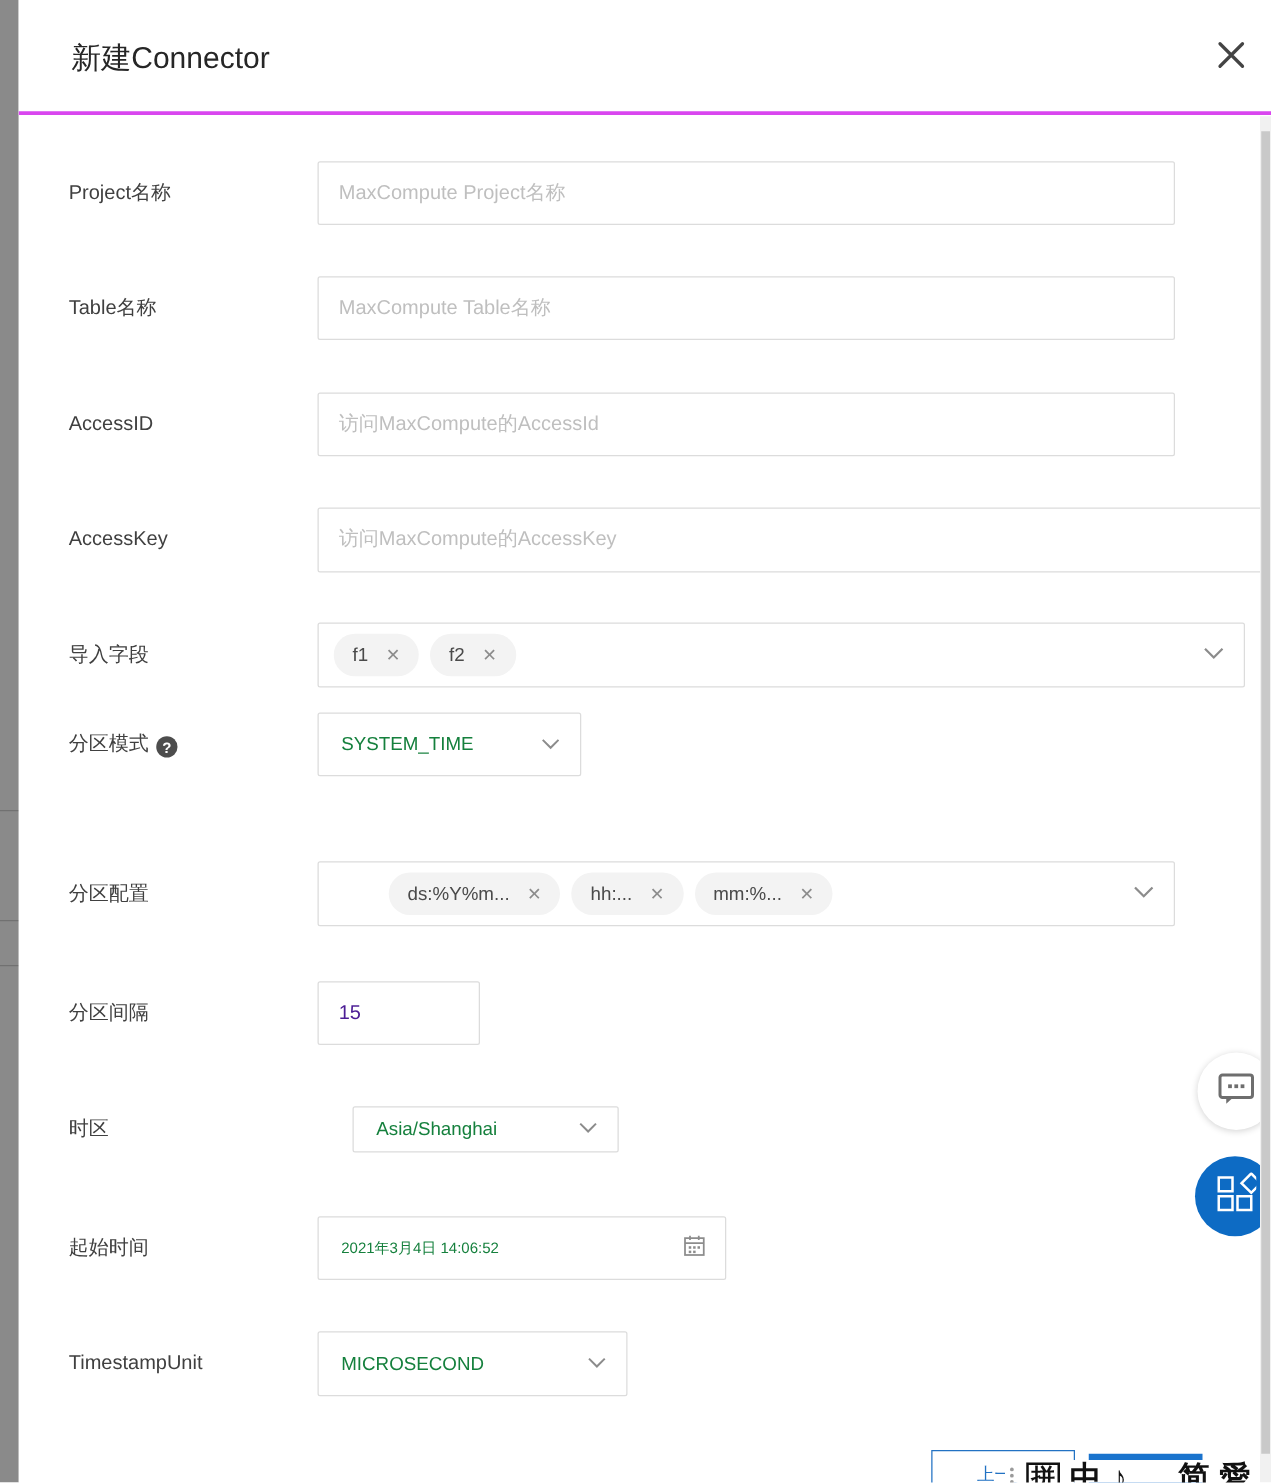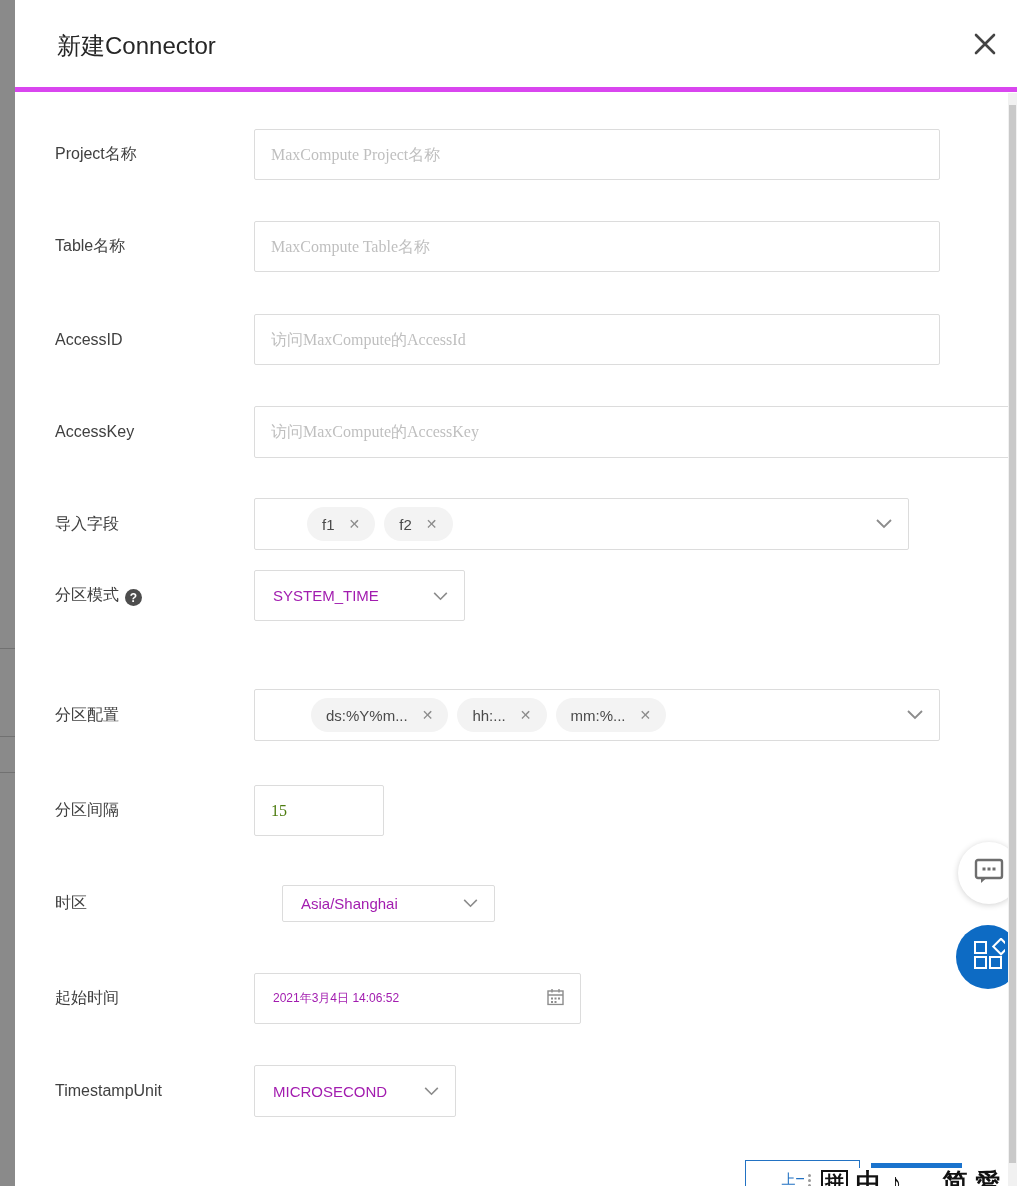--- a/index.html
+++ b/index.html
@@ -8,35 +8,35 @@
     position:relative; overflow:hidden; background:#fff;
     font-family:"Liberation Sans","DejaVu Sans",sans-serif;
     color:#404040;
   }
   
   .dim-strip { position:absolute; left:0; top:0; width:15px; height:1186px; background:#8a8a8a; }
   .dim-line  { position:absolute; left:0; width:15px; height:1px; background:rgba(0,0,0,.18); }
 
   
   .modal { position:absolute; left:15px; top:0; right:0; bottom:0; background:#fff; }
-  .modal-header { position:absolute; left:0; top:0; right:0; height:92px; background:#fff; border-bottom:5px solid #d946ef; }
+  .modal-header { position:absolute; left:0; top:0; right:0; height:92px; background:#fff; border-bottom:3px solid #d946ef; }
   .modal-title { position:absolute; left:42px; top:30px; font-size:24px; color:#262626; }
   .close-btn { position:absolute; right:19px; top:31px; width:26px; height:26px; cursor:pointer;
                display:flex; align-items:center; justify-content:center; }
 
   
   .row { position:absolute; left:40px; display:flex; align-items:center; }
   .row-label { width:199px; font-size:16px; color:#404040; display:flex; align-items:flex-end; gap:6px; flex:none; }
   .help-icon { width:17px; height:17px; border-radius:50%; background:#4d4d4d; color:#fff;
                font-size:12px; font-weight:bold; display:flex; align-items:center; justify-content:center; }
   .ctl { border:1px solid #dcdcdc; border-radius:2px; background:#fff; display:flex; align-items:center; position:relative; }
   .ctl input { border:none; outline:none; width:100%; height:100%; padding:0 16px; font-size:16px;
-               color:#4d7c0f; font-family:Liberation Serif, serif; background:transparent; }
+               color:#4c1d95; font-family:Liberation Sans, sans-serif; background:transparent; }
   .ctl input::placeholder { color:#bfbfbf; opacity:1; }
-  .sel-text { padding-left:18px; font-size:15px; color:#a21caf; }
+  .sel-text { padding-left:18px; font-size:15px; color:#15803d; }
   .chev { position:absolute; right:16px; top:50%; transform:translateY(-50%); }
   .tags { display:flex; gap:9px; padding-left:12px; }
   .tag { background:#f3f3f3; border-radius:17px; height:34px; display:flex; align-items:center;
          padding:0 15px; font-size:15px; color:#4a4a4a; gap:14px; }
   .tag-x { color:#8c8c8c; font-size:14px; cursor:pointer; line-height:1; }
   .cal-icon { position:absolute; right:16px; top:50%; transform:translateY(-50%); }
 
   
   .scrollbar { position:absolute; right:0; top:93px; bottom:0; width:9px; background:#f1f1f1; }
   .scroll-thumb { position:absolute; left:1px; top:12px; width:7px; height:1058px; background:#c9c9c9; }
@@ -114,21 +114,21 @@
       </div>
     <div class="ctl" style="width:776px; height:52px;">
       <input type="text" placeholder="访问MaxCompute的AccessKey" style="">
     </div>
   </div>
 
   <div class="row" style="top:498px; height:52px;">
     <div class="row-label">
         <span>导入字段</span>
       </div>
-    <div class="ctl" style="width:655px; height:52px;padding-left:40px;">
+    <div class="ctl" style="width:742px; height:52px;">
       <div class="tags">
         <span class="tag">
           <span>f1</span>
           <span class="tag-x">✕</span>
         </span>
         <span class="tag">
           <span>f2</span>
           <span class="tag-x">✕</span>
         </span>
       </div>
@@ -224,21 +224,21 @@
           <rect x="7.5" y="12.5" width="2" height="2" fill="#8c8c8c"></rect>
         </svg>
       </span>
     </div>
   </div>
 
   <div class="row" style="top:1065px; height:52px;">
     <div class="row-label">
         <span>TimestampUnit</span>
       </div>
-    <div class="ctl" style="width:202px; height:52px;">
+    <div class="ctl" style="width:248px; height:52px;">
       <span class="sel-text">MICROSECOND</span>
       <span class="chev">
         <svg width="15" height="9" viewBox="0 0 16 10">
             <path d="M1 1 L8 8 L15 1" fill="none" stroke="#8c8c8c" stroke-width="1.8"></path>
           </svg>
       </span>
     </div>
   </div>
 
 </div>

